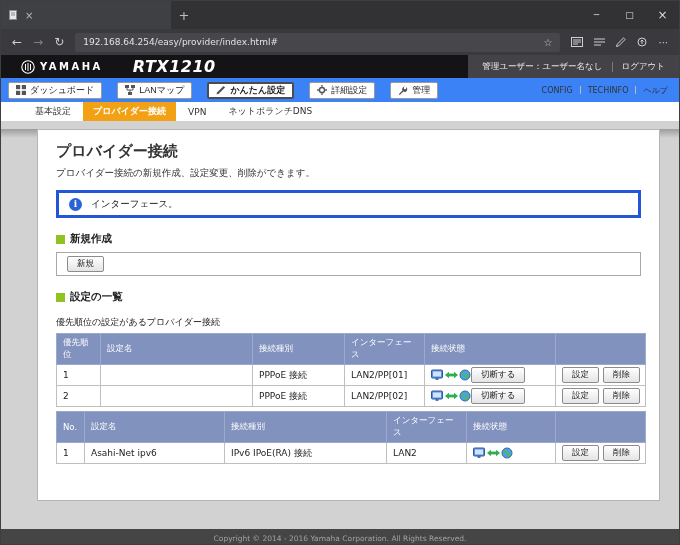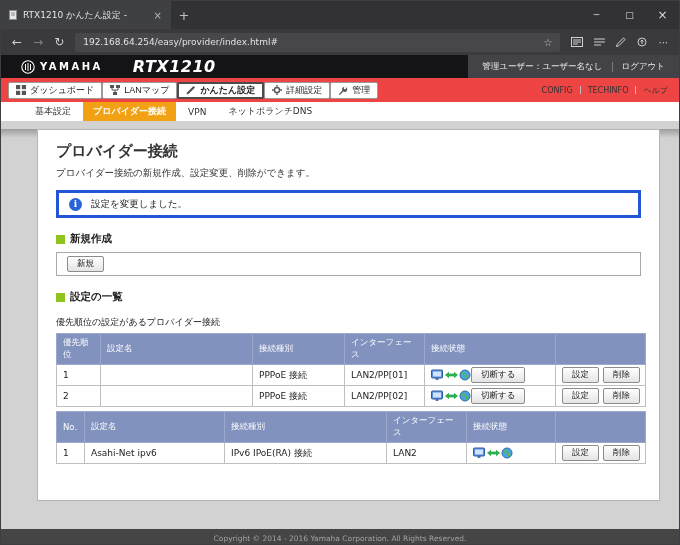--- a/index.html
+++ b/index.html
@@ -35,22 +35,22 @@
                 padding-left:20px; }
   .brand { display:flex; align-items:center; gap:5px; }
   .brand-text { color:#fff; font-size:10px; font-weight:bold; letter-spacing:2.5px; }
   .model { margin-left:30px; color:#fff; font-size:16px; font-weight:bold;
            font-style:italic; letter-spacing:.5px; }
   .adminbox { margin-left:auto; height:100%; background:#434347; display:flex;
               align-items:center; gap:9px; padding:0 14px; font-size:8.5px; color:#efefef; }
   .admin-div { width:1px; height:10px; background:#7a7a7e; }
 
   
-  .mainnav { height:24px; background:#ef4444; display:flex; align-items:center;
-             gap:0; padding:0 7px; }
+  .mainnav { height:24px; background:#3b82f6; display:flex; align-items:center;
+             gap:15px; padding:0 7px; }
   .navbtn { display:flex; align-items:center; gap:4px; height:17px; padding:0 7px;
             border:1px solid #9a9a9a; border-radius:2px; background:#fff;
             font-size:9px; color:#222; }
   .navbtn.active { border:2px solid #4c4c4c; font-weight:bold; }
   .navlinks { margin-left:auto; display:flex; align-items:center; gap:7px;
               font-size:8px; color:#333; padding-right:4px; }
   .nld { width:1px; height:8px; background:#bbb; }
 
   
   .subnav { height:19px; background:#fff; display:flex; align-items:stretch;
@@ -102,21 +102,20 @@
 
 <div class="window">
 
   <div class="tabbar">
     <div class="tab">
       <svg class="favicon" width="10" height="10" viewBox="0 0 10 10">
           <rect x="1.5" y="0.5" width="7" height="9" fill="#e8e8e8" stroke="#8a8a8a"></rect>
           <line x1="3" y1="3" x2="7" y2="3" stroke="#8a8a8a"></line>
           <line x1="3" y1="5" x2="7" y2="5" stroke="#8a8a8a"></line>
         </svg>
-      <span class="tab-title">RTX1210 かんたん設定 -</span>
       <span class="tab-close">×</span>
     </div>
     <div class="newtab">+</div>
     <div class="tab-spacer"></div>
     <div class="winbtn">─</div>
     <div class="winbtn">□</div>
     <div class="winbtn close">×</div>
   </div>
 
   <div class="addressbar">
@@ -238,21 +237,21 @@
     <span class="subitem">ネットボランチDNS</span>
   </div>
 
   <div class="content">
     <div class="card">
       <div class="pagetitle">プロバイダー接続</div>
       <div class="pagedesc">プロバイダー接続の新規作成、設定変更、削除ができます。</div>
 
       <div class="notice">
         <span class="infoicon">i</span>
-        <span class="notice-text">設定を変更しました。</span>
+        <span class="notice-text">インターフェース。</span>
       </div>
 
       <div class="section-h">
         <span class="gsq"></span>
         <span class="txt">新規作成</span>
       </div>
       <div class="newbox">
         <button class="sbtn">新規</button>
       </div>
 

